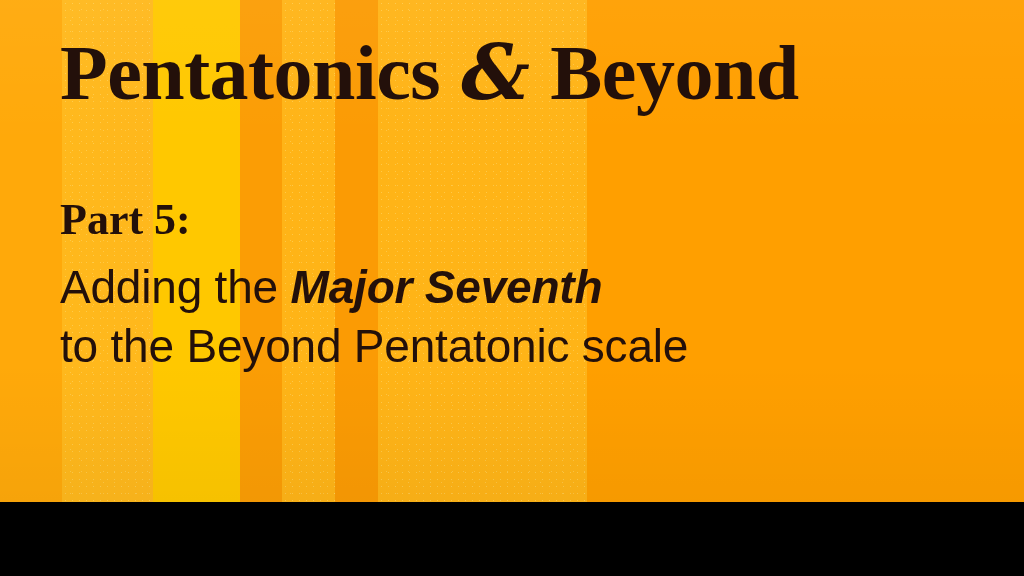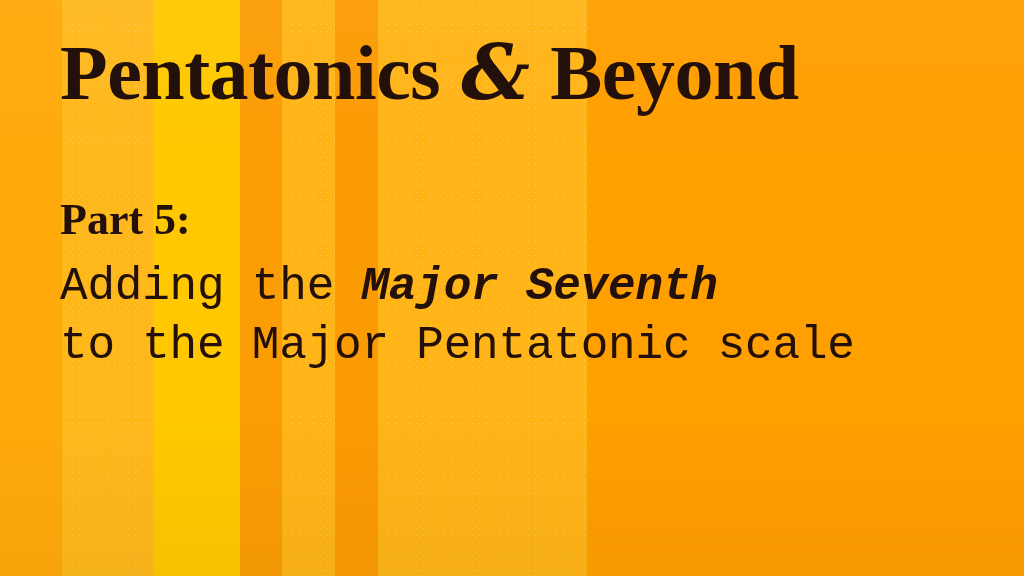--- a/index.html
+++ b/index.html
@@ -3,21 +3,21 @@
 <meta charset="utf-8">
 <style>
   html, body {
     margin: 0;
     padding: 0;
     background: #000;
   }
   #slide {
     position: relative;
     width: 1024px;
-    height: 576px;
+    height: 502px;
     overflow: hidden;
     background: #FFA000;
     font-family: "Liberation Sans", sans-serif;
   }
 
   
   #bands {
     position: absolute;
     inset: 0;
     display: block;
@@ -87,21 +87,21 @@
     margin: 0;
     font-family: "Liberation Serif", "DejaVu Serif", serif;
     font-weight: 700;
     font-size: 44px;
     line-height: 1.08;
     letter-spacing: 0px;
     white-space: nowrap;
   }
   .desc-line {
     margin: 0;
-    font-family: Liberation Mono, monospace;
+    font-family: Liberation Sans, sans-serif;
     font-weight: 400;
     font-size: 46px;
     line-height: 1.30;
     letter-spacing: -0.2px;
     white-space: nowrap;
   }
   #desc-line-1 { margin-top: 14px; }
   .desc-em {
     font-weight: 700;
     font-style: italic;
@@ -127,17 +127,17 @@
   <div id="content">
 
     <h1 id="title" style="color: rgb(35, 16, 10);"><span>Pentatonics</span> <span class="amp">&amp;</span> <span>Beyond</span></h1>
 
     <div id="subtitle-block" style="color: rgb(35, 16, 10);">
 
       <p id="part-line">Part 5:</p>
 
       <p class="desc-line" id="desc-line-1"><span>Adding the</span> <span class="desc-em">Major Seventh</span></p>
 
-      <p class="desc-line" id="desc-line-2">to the Major Pentatonic scale</p>
+      <p class="desc-line" id="desc-line-2">to the Beyond Pentatonic scale</p>
 
     </div>
   </div>
 </div>
 
 </body></html>

